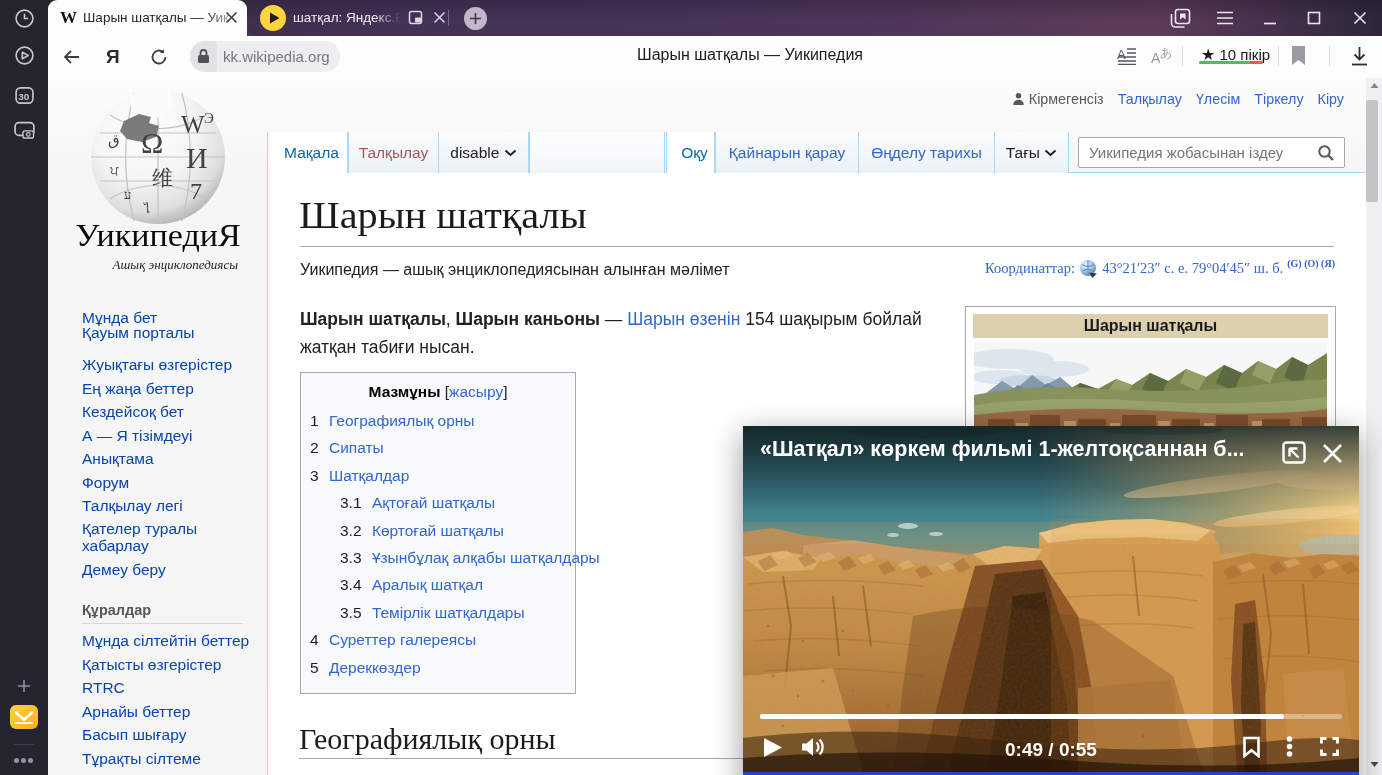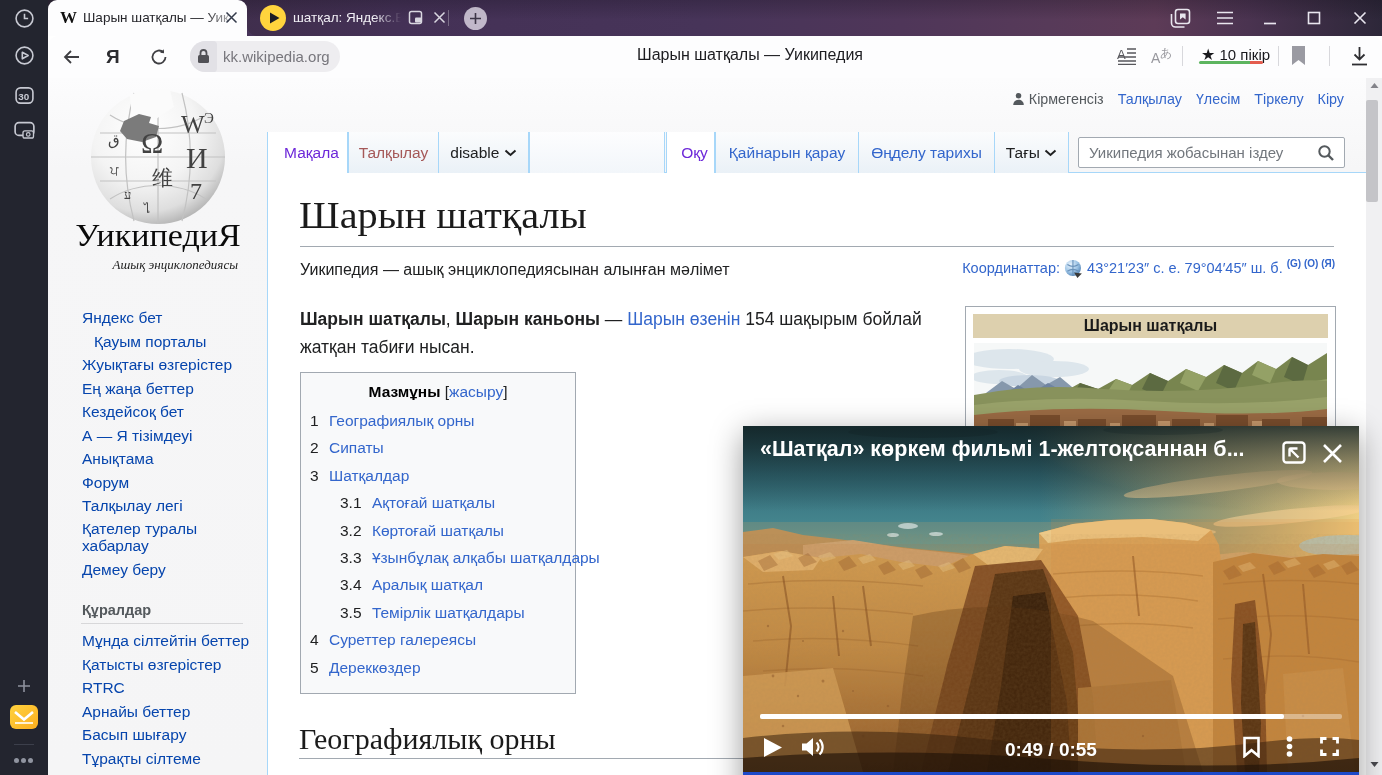--- a/index.html
+++ b/index.html
@@ -30,29 +30,29 @@
   #urltext { left:223px; top:48px; font-size:15px; color:#77767c; z-index:27; }
   #wintitle { left:560px; top:46px; width:380px; text-align:center; font-size:16px; color:#1c1c20; z-index:26; }
   #rating { left:1201px; top:45px; font-size:15px; color:#19191d; z-index:26; }
   #ratingbar { left:1199px; top:61px; width:64px; height:3px; border-radius:2px; background:linear-gradient(90deg,#5db55f 0 79%,#e45c4e 79% 100%); z-index:26; }
   .tsep { position:absolute; top:46px; width:1px; height:20px; background:#d8d8dc; z-index:26; }
 
   
   #page { left:48px; top:78px; width:1318px; height:697px; background:linear-gradient(180deg,#fcfcfd 0%,#f6f6f7 13%,#f5f5f6 100%); z-index:1; }
   #contentwhite { left:219px; top:95px; width:1099px; height:602px; background:#fff; border-left:1px solid #a7d7f9; }
   #bluehr { left:219px; top:94px; width:1100px; height:1px; background:#a7d7f9; }
-  .blue { color:#3366cc; }
+  .blue { color:#3366cc;font-family:Liberation Serif, serif; }
   #personal { right:22px; top:13px; font-size:14.3px; color:#54595d; z-index:2; }
   #personal a { color:#3366cc; text-decoration:none; margin-left:14px; }
 
   
   .wtab { position:absolute; top:54px; height:41px; font-size:15.5px; color:#3366cc; z-index:2;
     display:flex; align-items:center; justify-content:center;
     background:linear-gradient(#fbfcfd 0%,#eaf1f7 100%); border-left:1px solid #a7d7f9; }
-  .wtab.active { background:#fff; color:#6d28d9; border-right:1px solid #a7d7f9;padding-left:8px; }
+  .wtab.active { background:#fff; color:#0369a1; border-right:1px solid #a7d7f9;padding-left:8px; }
   .wtab.last { border-right:1px solid #a7d7f9; }
 
   #searchbox { left:1030px; top:59px; width:267px; height:31px; background:#fff; border:1px solid #a2a9b1; border-radius:2px; z-index:2; }
   #searchbox span { position:absolute; left:10px; top:6px; font-size:15px; color:#72777d; }
 
   
   .nav { position:absolute; left:34px; font-size:15.5px; z-index:2; }
   .nav a { color:#0645ad; text-decoration:none; }
 
   
@@ -166,22 +166,22 @@
         <text x="20" y="62" font-size="15">ق</text>
         <text x="22" y="92" font-size="13">ਪ</text>
         <text x="36" y="116" font-size="13">ע</text>
         <text x="56" y="130" font-size="12">ไ</text>
       </g>
     </svg>
     <div style="position:absolute;left:-20px;top:135px;width:180px;text-align:center;font-family:'Liberation Serif',serif;font-size:31px;color:#0a0a0a;transform:scaleX(1.1);">УикипедиЯ</div>
     <div style="position:absolute;left:-20px;top:174px;width:170px;text-align:right;font-family:'Liberation Serif',serif;font-style:italic;font-size:13px;color:#222;">Ашық энциклопедиясы</div>
   </div>
 
-  <div class="nav" style="top:231px;"><a>Яндекс бет</a></div>
-  <div class="nav" style="top:255px;margin-left:12px;"><a>Қауым порталы</a></div>
+  <div class="nav" style="top:231px;"><a>Мұнда бет</a></div>
+  <div class="nav" style="top:246px;"><a>Қауым порталы</a></div>
   <div class="nav" style="top:278px;"><a>Жуықтағы өзгерістер</a></div>
   <div class="nav" style="top:302px;"><a>Ең жаңа беттер</a></div>
   <div class="nav" style="top:325px;"><a>Кездейсоқ бет</a></div>
   <div class="nav" style="top:349px;"><a>А — Я тізімдеуі</a></div>
   <div class="nav" style="top:372px;"><a>Анықтама</a></div>
   <div class="nav" style="top:396px;"><a>Форум</a></div>
   <div class="nav" style="top:419px;"><a>Талқылау легі</a></div>
   <div class="nav" style="top:443px; line-height:16.5px;"><a>Қателер туралы<br>хабарлау</a></div>
   <div class="nav" style="top:483px;"><a>Демеу беру</a></div>
   <div class="nav" style="top:524px; color:#54595d; font-size:14.5px;font-weight:bold;">Құралдар</div>

